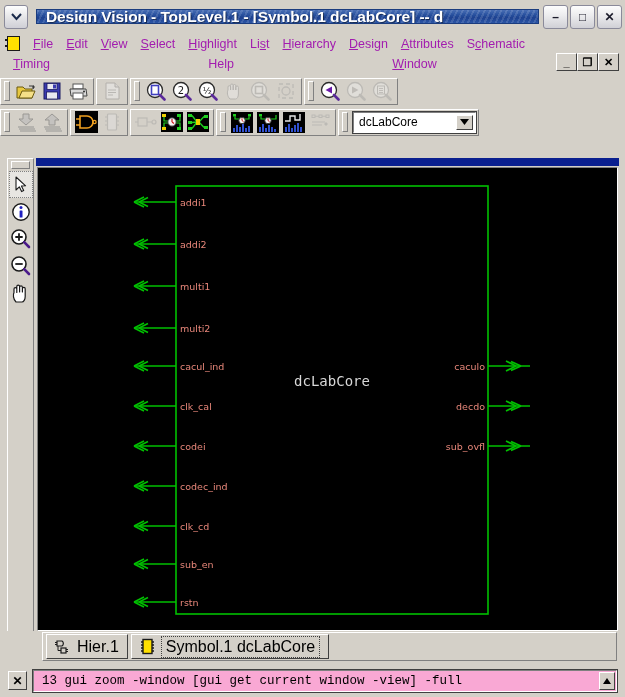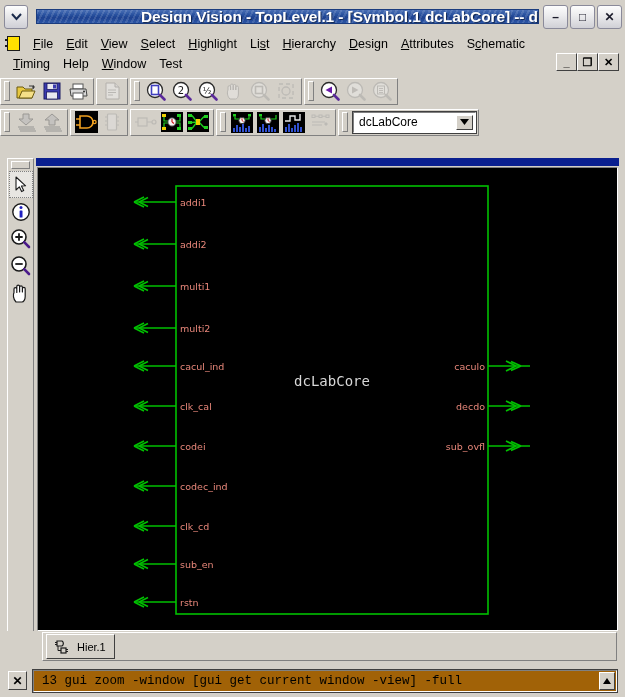--- a/index.html
+++ b/index.html
@@ -38,21 +38,20 @@
     flex: 1 1 auto;
     height: 15px;
     margin-left: 8px;
     background:
       repeating-linear-gradient(115deg, rgba(255,255,255,0.13) 0 2px, rgba(255,255,255,0) 2px 5px),
       linear-gradient(180deg,#4a6fb5 0%,#27509e 38%,#1d4190 60%,#2c56a6 100%);
     border: 1px solid #1b3c7e;
     display: flex; align-items: center;
     overflow: hidden;
     position: relative;
-    justify-content: flex-end;
   }
   .tb-caption-text {
     color: #ffffff;
     font-size: 15.5px;
     font-weight: bold;
     letter-spacing: -0.1px;
     white-space: nowrap;
     padding-left: 9px;
     text-shadow: 1px 1px 0 rgba(0,0,0,0.45);
   }
@@ -83,27 +82,27 @@
     position: relative;
     flex: 0 0 auto;
   }
   .menu-appicon::before, .menu-appicon::after {
     content: ""; position: absolute; left: -3px; width: 3px; height: 2px;
     background: #1a1a1a;
   }
   .menu-appicon::before { top: 2px; }
   .menu-appicon::after { top: 8px; }
   .menu-item {
-    font-size: 12.5px; color: #000000;
+    font-size: 12.5px; color: #a21caf;
     padding: 1px 7px 1px 6px;
     white-space: nowrap;
     cursor: default;
   }
   .menu-item u { text-decoration: underline; }
-  .menu-row2 { display: flex; align-items: center; height: 20px; padding-left: 0px; position: relative; }
+  .menu-row2 { display: flex; align-items: center; height: 20px; padding-left: 0px; position: relative; justify-content: space-between; }
   .mdi-btns { position: absolute; right: 6px; top: -1px; display: flex; }
   .mdi-btn {
     width: 21px; height: 18px;
     background: #d4d0c8;
     border-top: 1px solid #ffffff; border-left: 1px solid #ffffff;
     border-right: 1px solid #404040; border-bottom: 1px solid #404040;
     display: flex; align-items: center; justify-content: center;
     font-size: 11px; font-weight: bold; color: #000; line-height: 1;
   }
 
@@ -243,21 +242,21 @@
     display: flex; align-items: center; padding-left: 3px;
   }
   .tab {
     height: 25px;
     display: flex; align-items: center;
     padding: 0 8px;
     margin-right: 3px;
     background: #d4d0c8;
     border-top: 1px solid #ffffff; border-left: 1px solid #ffffff;
     border-right: 1px solid #404040; border-bottom: 1px solid #404040;
-    font-size: 11px; color: #000;
+    font-size: 16px; color: #000;
     white-space: nowrap;
   }
   .tab.selected {
     border-top: 1px solid #ffffff; border-left: 1px solid #ffffff;
     border-right: 1px solid #404040; border-bottom: 1px solid #404040;
   }
   .tab-focus {
     border: 1px dotted #404040;
     padding: 1px 4px;
     display: flex; align-items: center;
@@ -278,21 +277,21 @@
     border-top: 1px solid #ffffff; border-left: 1px solid #ffffff;
     border-right: 1px solid #404040; border-bottom: 1px solid #404040;
     display: flex; align-items: center; justify-content: center;
     font-size: 12px; font-weight: bold; color: #000; line-height: 1;
     flex: 0 0 auto;
   }
   .cmd-field {
     margin-left: 6px;
     flex: 1 1 auto;
     height: 22px;
-    background: #a16207;
+    background: #f9a8d4;
     border-top: 1px solid #808080; border-left: 1px solid #808080;
     border-right: 1px solid #ffffff; border-bottom: 1px solid #ffffff;
     outline: 1px solid #404040;
     display: flex; align-items: center;
     position: relative;
     margin-right: 8px;
     overflow: hidden;
   }
   .cmd-text {
     font-family: "Liberation Mono", monospace;
@@ -713,20 +712,31 @@
             <path d="M2 2 L7 2 A3 3 0 0 1 7 7 L2 7 Z" fill="none" stroke="#1a1a1a" stroke-width="1.2"></path>
             <path d="M0 3.5 H2 M0 5.5 H2" stroke="#1a1a1a" stroke-width="1"></path>
             <rect x="6" y="9" width="5" height="5" fill="none" stroke="#1a1a1a" stroke-width="1.2"></rect>
             <path d="M3 11.5 H6 M11 10.5 H13 M11 12.5 H13" stroke="#1a1a1a" stroke-width="1"></path>
             <path d="M3 7 V11.5" stroke="#1a1a1a" stroke-width="1"></path>
           </svg>
         </span>
         <span>Hier.1</span>
       </div>
 
+      <div class="tab selected">
+        <span class="tab-icon">
+          <svg width="15" height="17" viewBox="0 0 15 17">
+            <rect x="3" y="1.5" width="9" height="14" fill="#ffe000" stroke="#1a1a1a" stroke-width="1.4"></rect>
+            <path d="M1 4 H3 M1 7 H3 M1 10 H3 M1 13 H3 M12 4 H14 M12 7 H14 M12 10 H14 M12 13 H14" stroke="#1a1a1a" stroke-width="1.3"></path>
+          </svg>
+        </span>
+        <span class="tab-focus">
+          <span>Symbol.1   dcLabCore</span>
+        </span>
+      </div>
 
     </div>
   </div>
 
   <div class="cmdbar">
     <div class="cmd-close">✕</div>
     <div class="cmd-field">
       <span class="cmd-text">13   gui zoom -window [gui get current window -view] -full</span>
       <span class="cmd-scroll">
         <svg width="8" height="6" viewBox="0 0 8 6">

